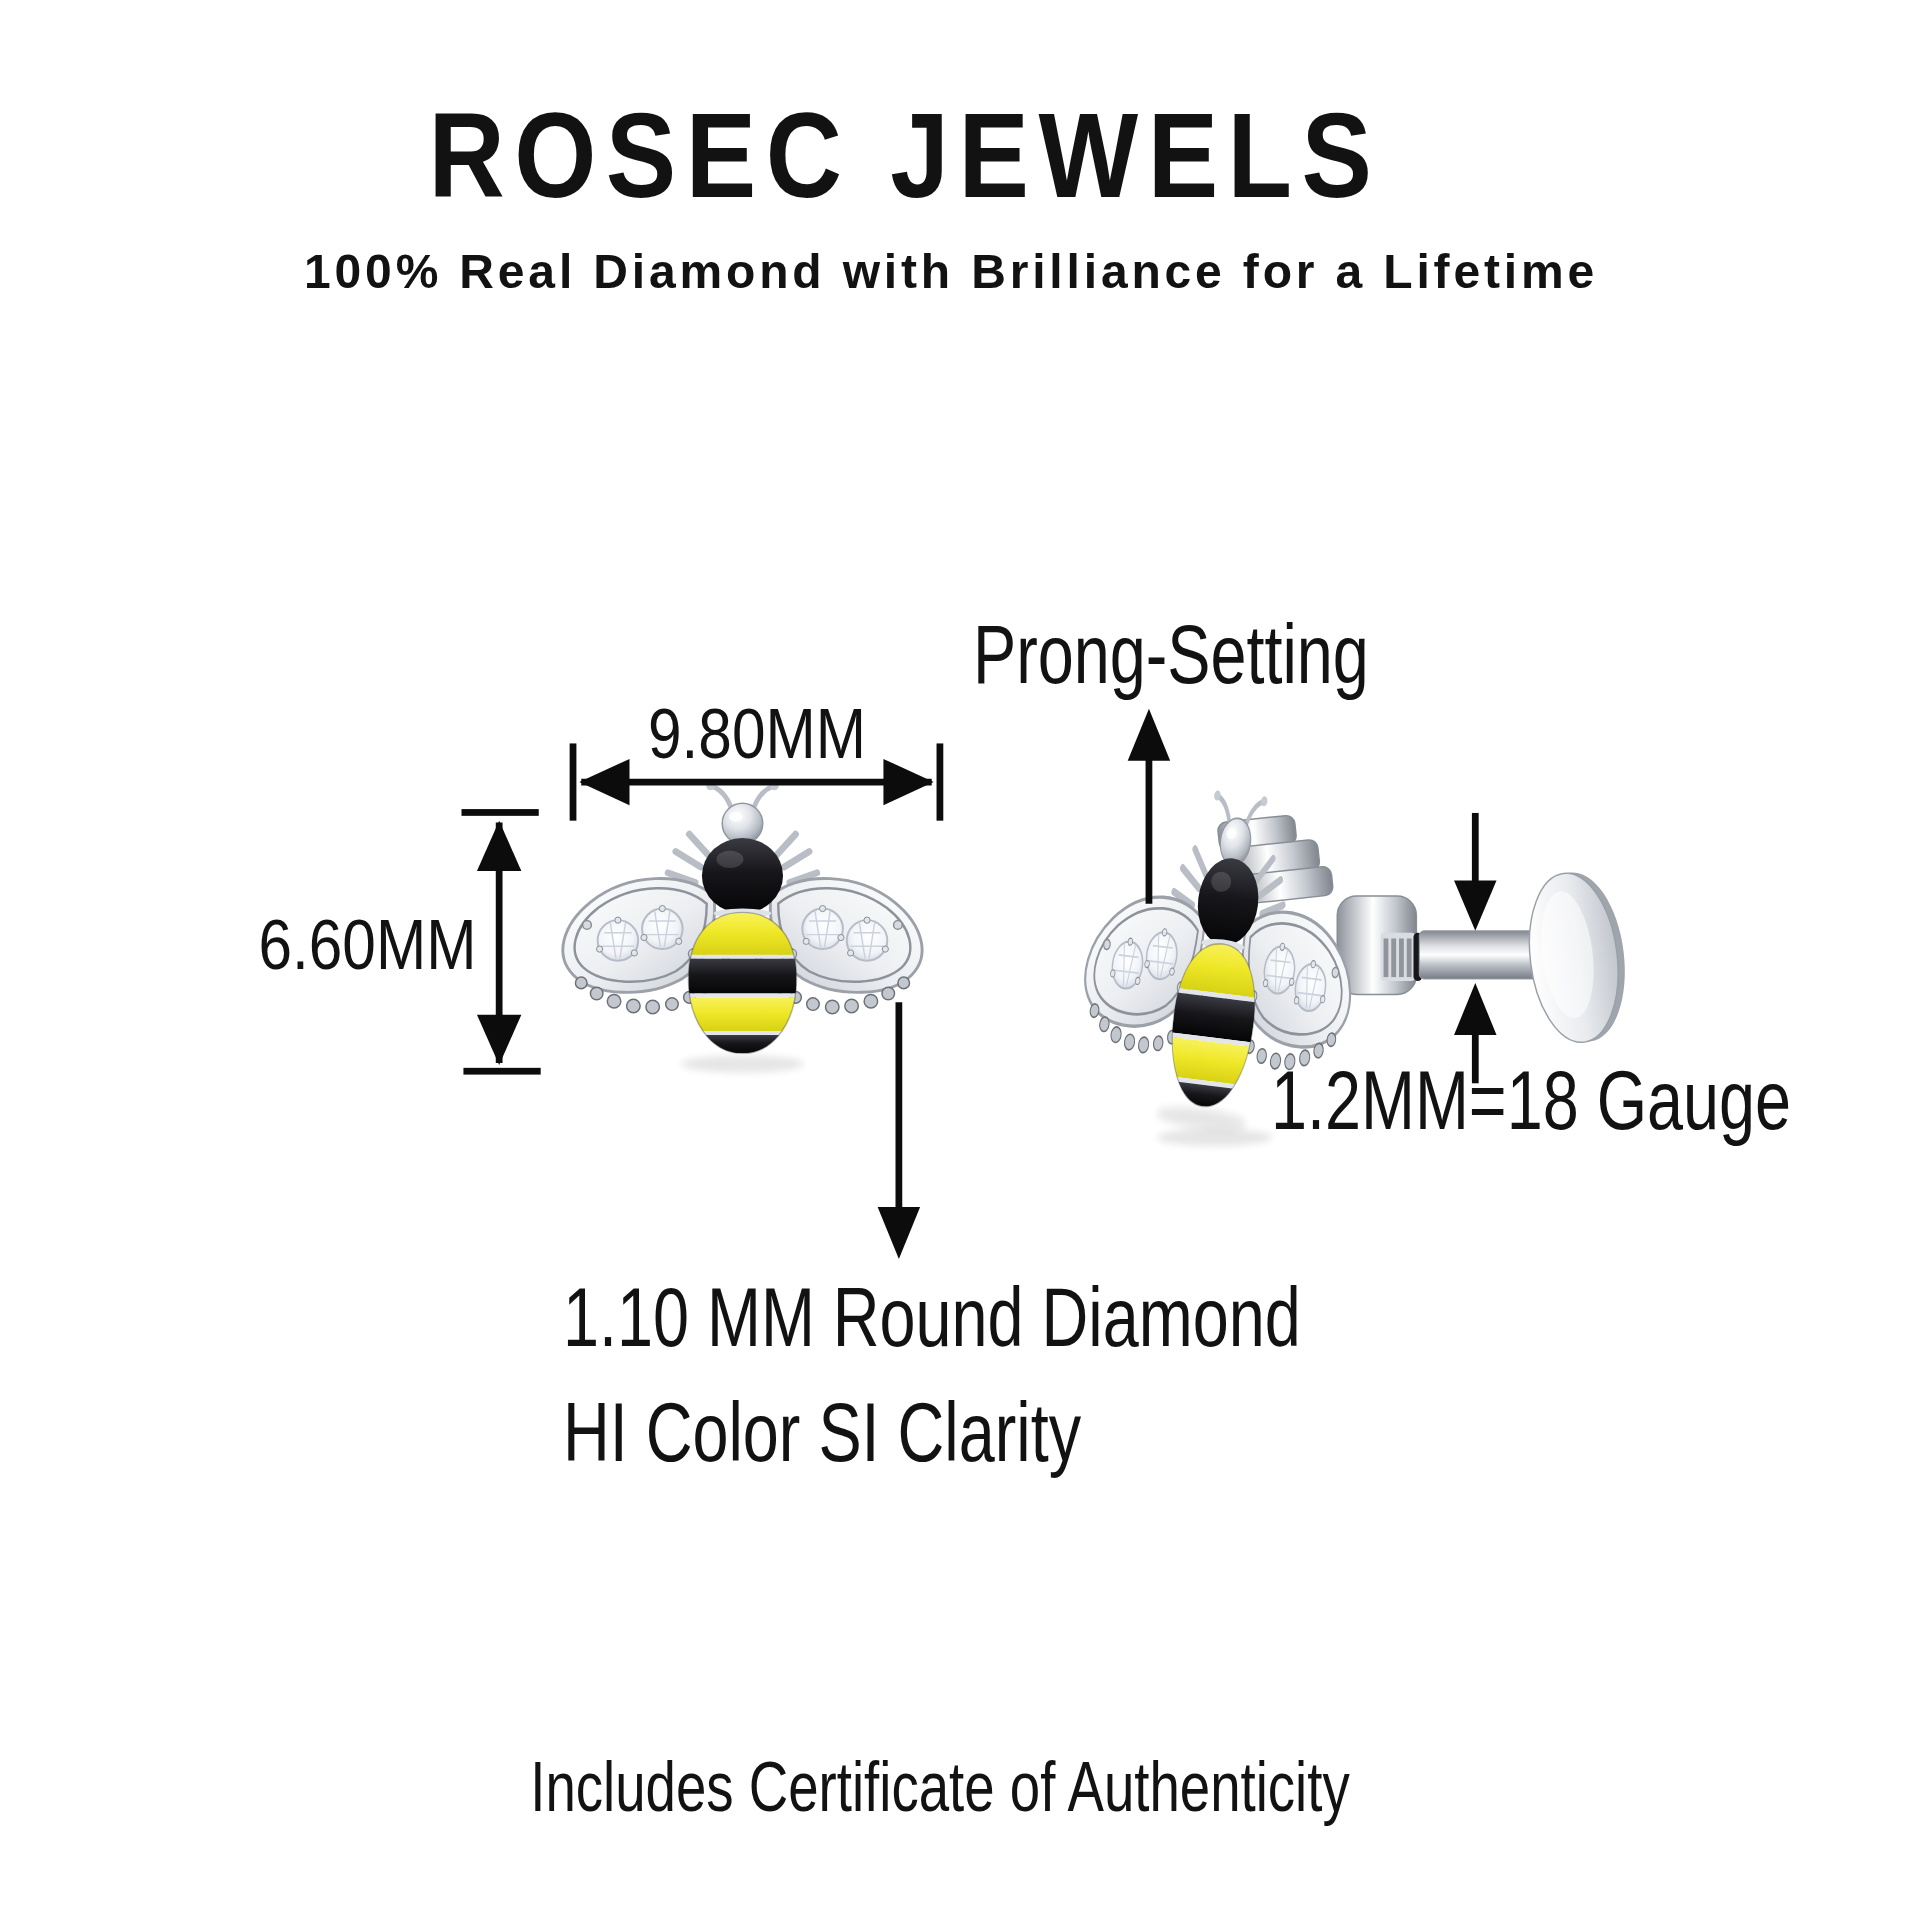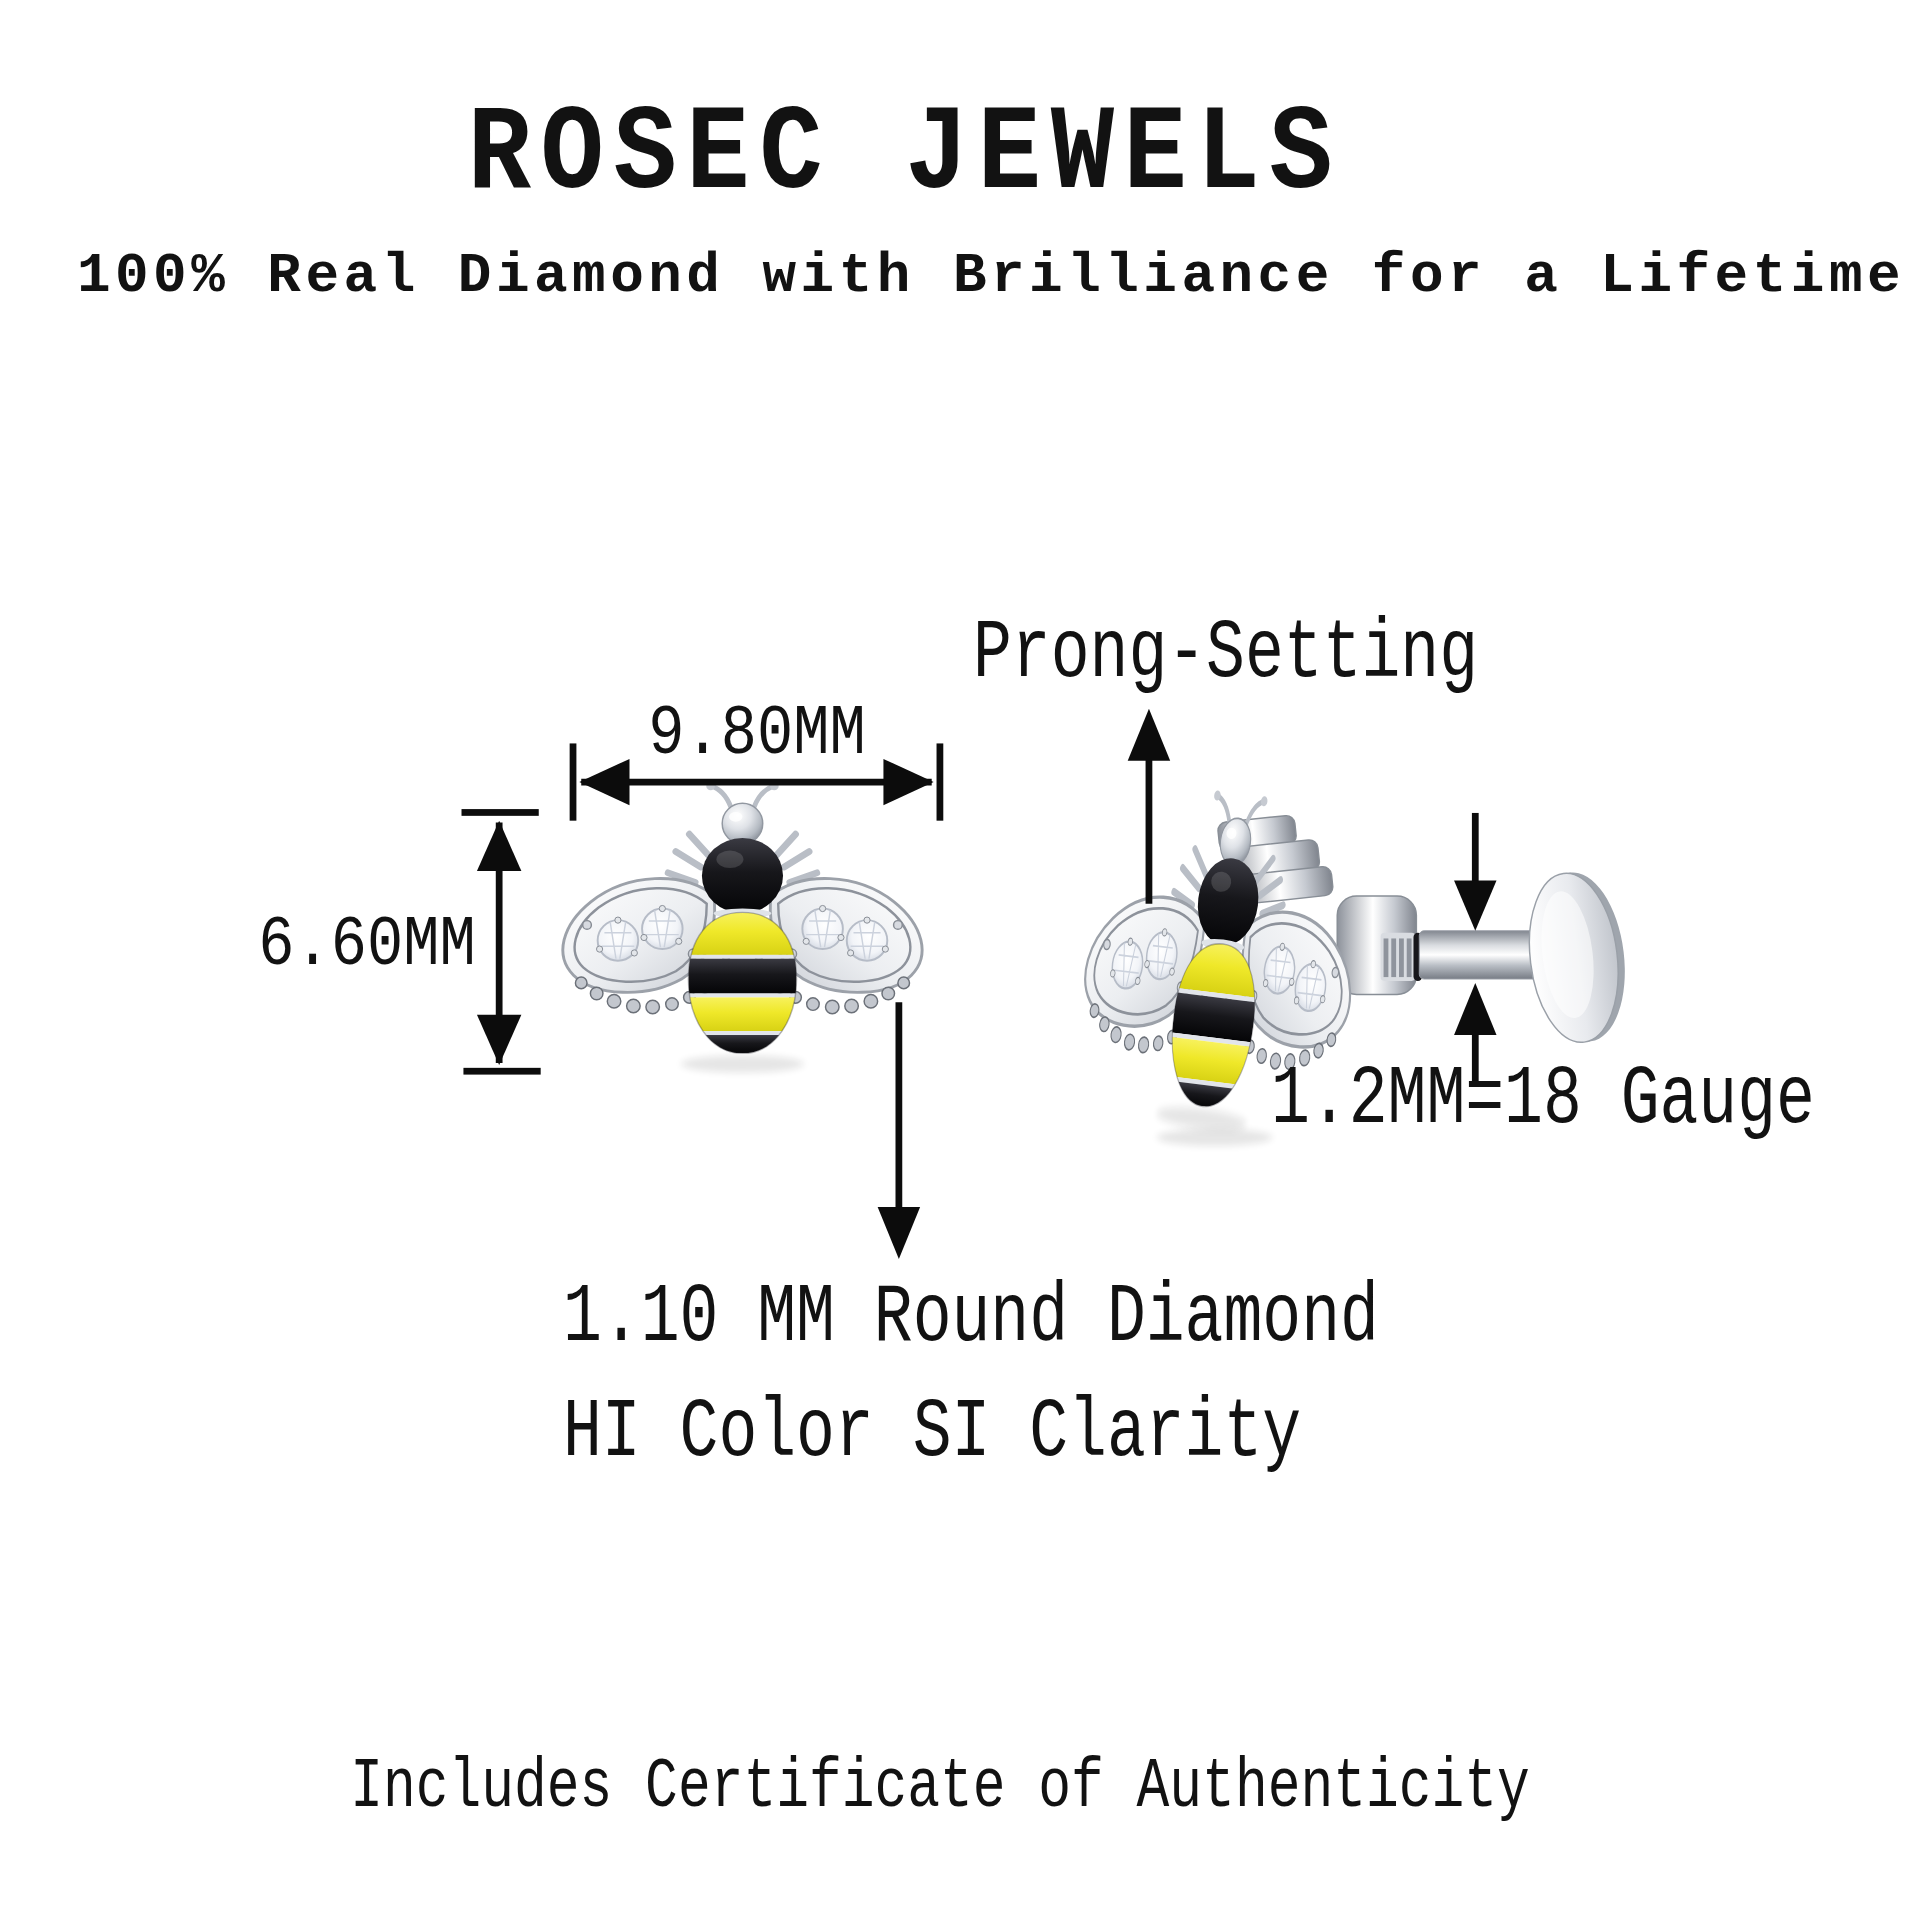--- a/index.html
+++ b/index.html
@@ -1,23 +1,23 @@
 <!DOCTYPE html>
 <html style="--background: #ffffff; --text: #121212; --bee-yellow: #efe829; --bee-black: #17171b; --silver: #c6cad1;"><head>
 <meta charset="utf-8">
 <style>
   :root{
     --background:#ffffff; --text:#121212; --bee-yellow:#efe829; --bee-black:#17171b; --silver:#c6cad1;
   }
   html,body{margin:0;padding:0;background:#fff;}
   #canvas{position:relative;width:1931px;height:1931px;background:var(--background);overflow:hidden;
-          font-family:Liberation Mono, monospace;color:var(--text);}
+          font-family:Liberation Sans, sans-serif;color:var(--text);}
   .lbl{position:absolute;white-space:nowrap;color:var(--text);line-height:1.05;}
   .title{font-size:120px;font-weight:700;letter-spacing:.09em;transform:translateX(-50%) scaleX(.88);transform-origin:top center;}
-  .subtitle{font-size:56px;font-weight:700;letter-spacing:.08em;transform:translateX(-50%);transform-origin:top center;margin-left:40px;}
+  .subtitle{font-size:48px;font-weight:700;letter-spacing:.08em;transform:translateX(-50%);transform-origin:top center;}
   .callout{font-size:83px;transform:scaleX(.78);transform-origin:left top;}
   .callout .cl-line{display:block;line-height:1.38;}
   .dim-c{font-size:71px;transform:translateX(-50%) scaleX(.85);transform-origin:top center;}
   .dim-r{font-size:71px;transform:scaleX(.85);transform-origin:right top;text-align:right;}
   .footer-note{font-size:70px;transform:translateX(-50%) scaleX(.78);transform-origin:top center;}
   svg{position:absolute;left:0;top:0;}
   .annline{stroke:#0c0c0c;stroke-width:7;}
   .annfill{fill:#0c0c0c;}
 </style>
 </head>

